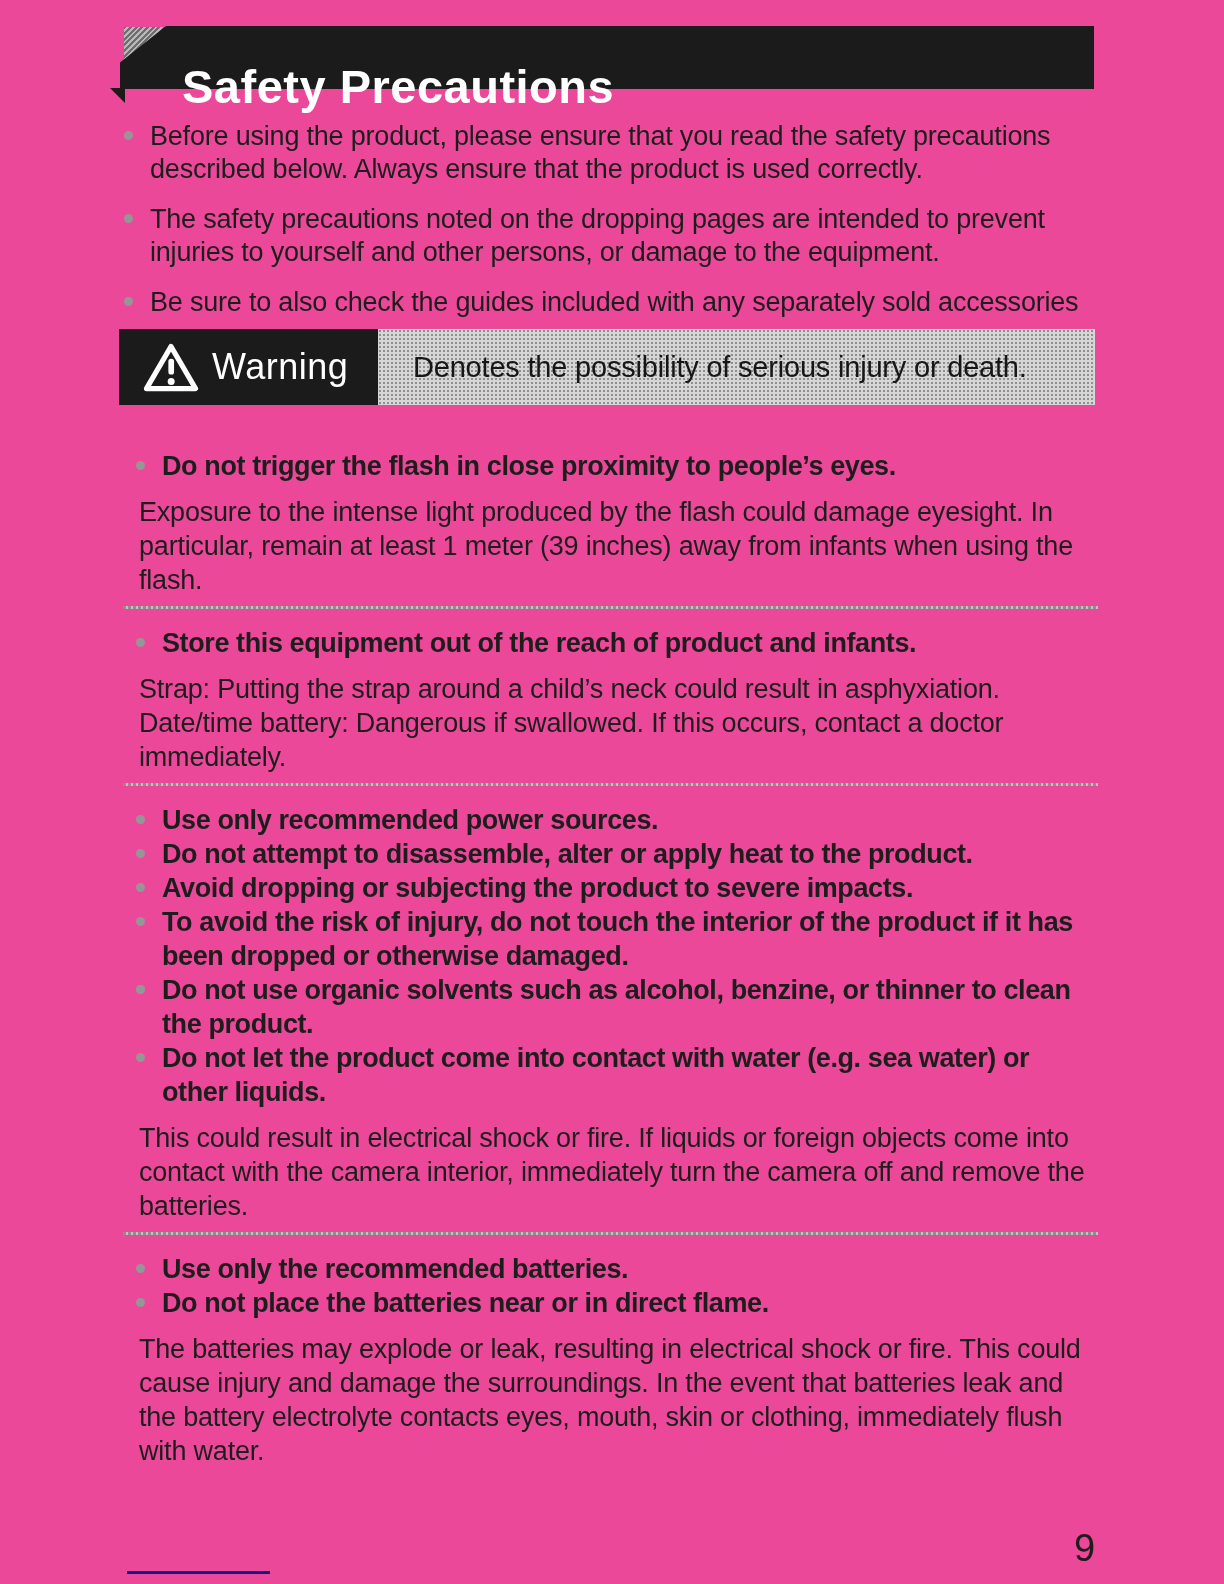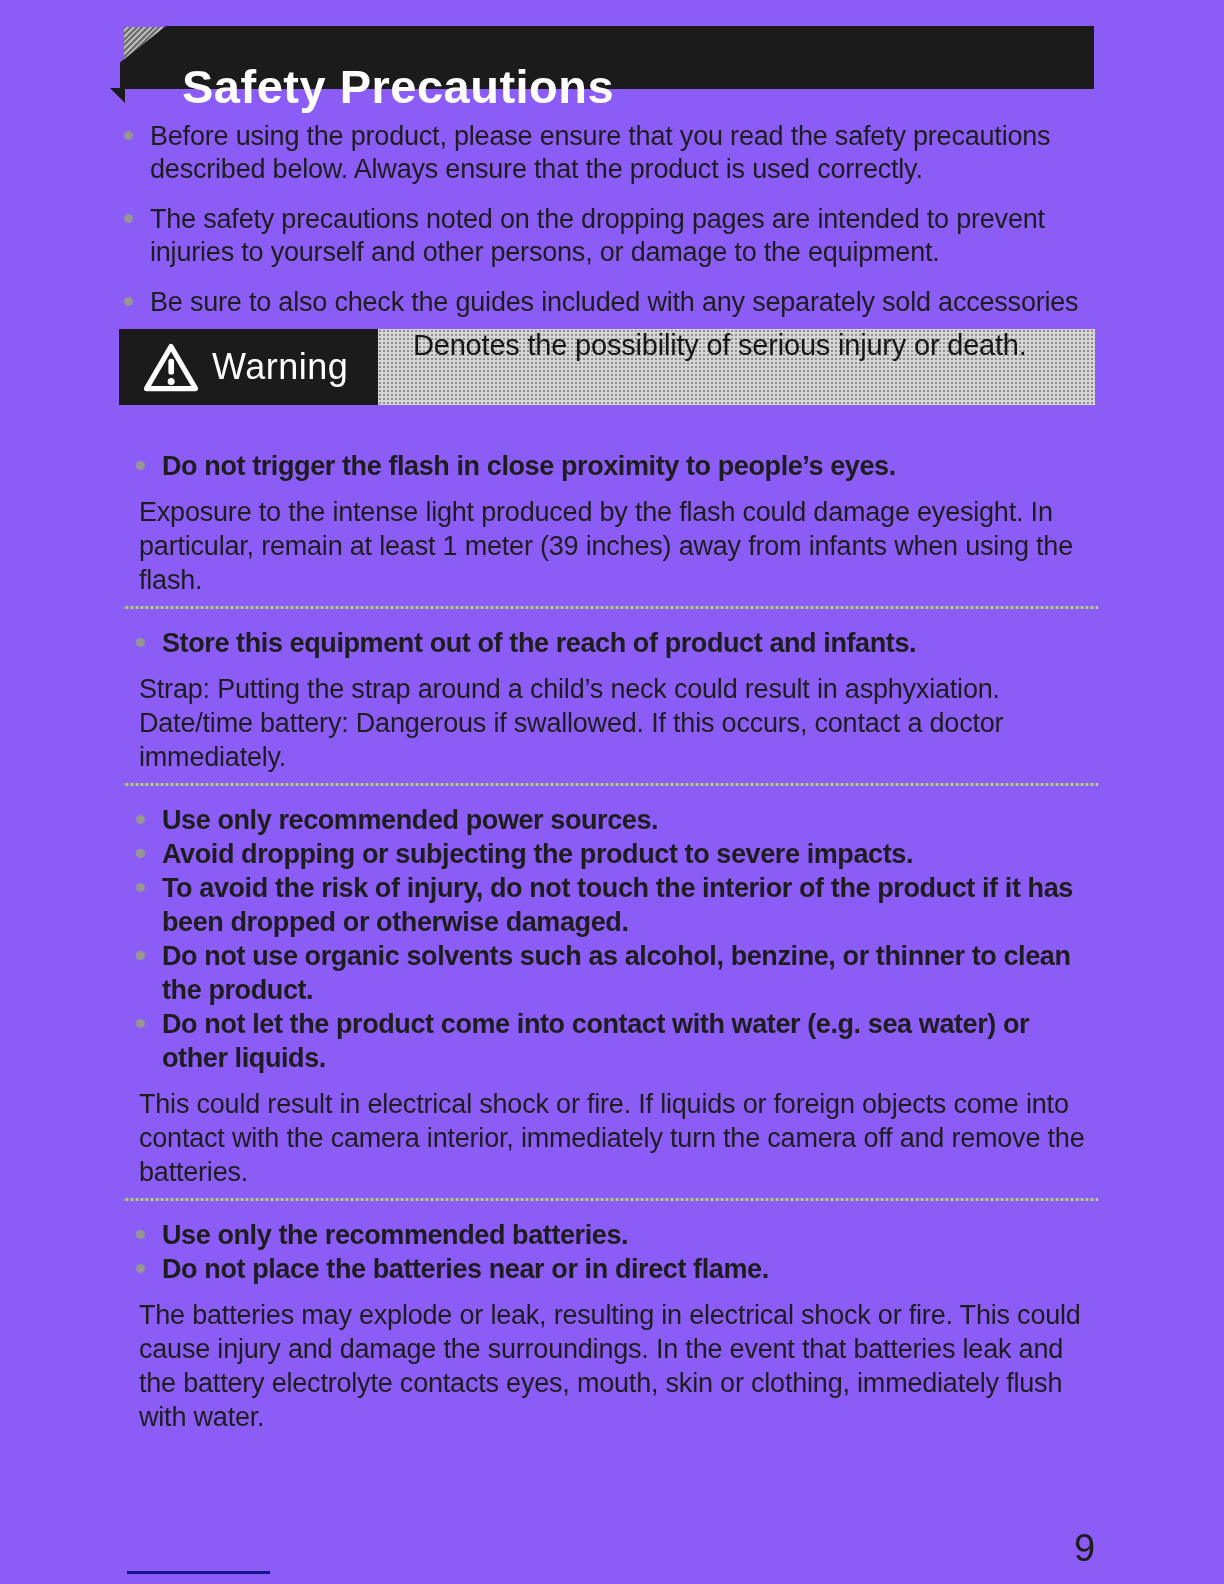--- a/index.html
+++ b/index.html
@@ -2,21 +2,21 @@
 <html><head>
 <meta charset="utf-8">
 <style>
   html,body { margin:0; padding:0; background:#ffffff; }
   body {
     width:1224px; height:1584px;
     font-family:"Liberation Sans", sans-serif;
     color:#1d1d1d;
     -webkit-font-smoothing:antialiased;
   }
-  .page { position:relative; width:1224px; height:1584px; background:#8b5cf6; overflow:hidden; }
+  .page { position:relative; width:1224px; height:1584px; background:#ec4899; overflow:hidden; }
 
   
   .header { position:absolute; left:118px; top:26px; width:976px; height:63px; }
   .hatch {
     position:absolute; left:6px; top:1px; width:46px; height:46px;
     background:repeating-linear-gradient(135deg, #6e6e6e 0 2px, #b9b9b9 2px 4px);
   }
   .bar {
     position:absolute; left:0; top:0; right:0; bottom:0;
     background:#1b1b1b;
@@ -48,21 +48,21 @@
   
   .banner { position:absolute; left:119px; top:329px; width:976px; height:76px; display:flex; }
   .banner-left {
     width:259px; background:#1b1b1b; color:#ffffff;
     display:flex; align-items:center; gap:13px;
     padding-left:24px; box-sizing:border-box; flex:none;
   }
   .banner-label { font-size:36px; font-weight:normal; letter-spacing:0.5px; }
   .tri { width:56px; height:51px; display:block; }
   .banner-right {
-    flex:1; display:flex; 
+    flex:1; display:flex; align-items:center;
     padding-left:35px; padding-right:10px; box-sizing:border-box;
     background-color:#d6d6d6;
     background-image:radial-gradient(#8f8f8f 0.9px, rgba(0,0,0,0) 1.15px);
     background-size:4px 4px;
     font-size:29px; color:#161616; letter-spacing:-0.2px;
   }
 
   
   .content {
     position:absolute; left:123px; top:437px; width:975px;
@@ -148,20 +148,21 @@
     </section>
 
     <section>
       <ul class="blist">
         <li>
           <span class="dot"></span>
           <span>Use only recommended power sources.</span>
         </li>
         <li>
           <span class="dot"></span>
+          <span>Do not attempt to disassemble, alter or apply heat to the product.</span>
         </li>
         <li>
           <span class="dot"></span>
           <span>Avoid dropping or subjecting the product to severe impacts.</span>
         </li>
         <li>
           <span class="dot"></span>
           <span>To avoid the risk of injury, do not touch the interior of the product if it has been dropped or otherwise damaged.</span>
         </li>
         <li>

